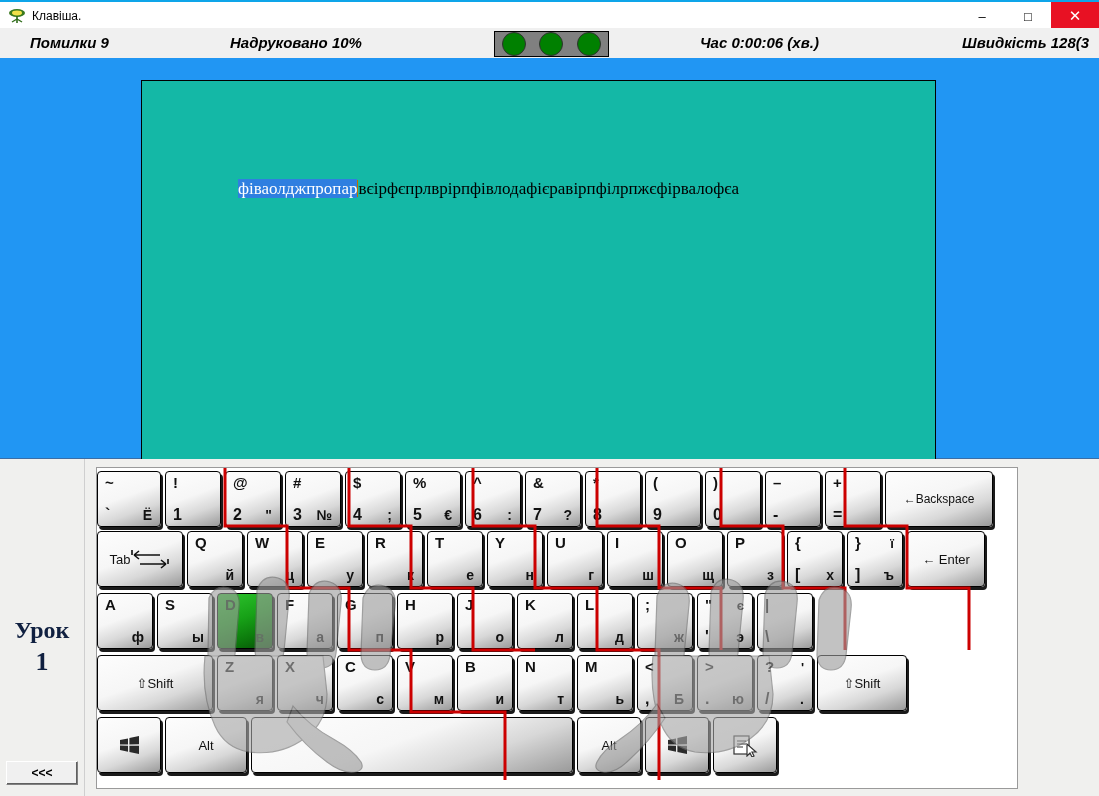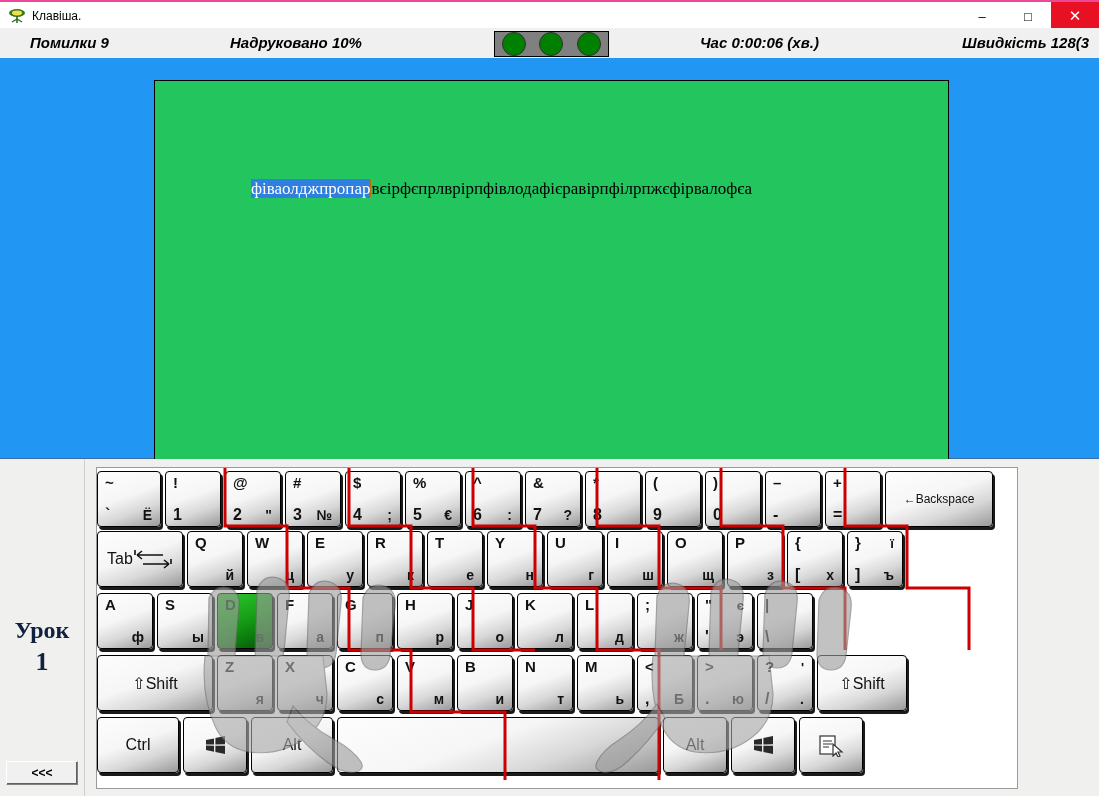--- a/index.html
+++ b/index.html
@@ -5,21 +5,21 @@
   html,body{margin:0;padding:0;}
   body{
     width:1099px;height:796px;overflow:hidden;
     font-family:"Liberation Sans", sans-serif;
     background:#ffffff;
     position:relative;
   }
   
   #titlebar{
     position:absolute;left:0;top:0;width:1099px;height:28px;
-    background:#ffffff;border-top:2px solid #ec4899;
+    background:#ffffff;border-top:2px solid #0ea5e9;
     display:flex;align-items:center;
   }
   #app-icon{
     width:18px;height:16px;margin-left:8px;margin-right:6px;position:relative;flex:0 0 auto;
   }
   #app-title{font-size:12px;color:#000;}
   #wincontrols{margin-left:auto;display:flex;height:28px;}
   .wbtn{width:46px;height:28px;display:flex;align-items:center;justify-content:center;font-size:13px;color:#000;}
   .wbtn.close{background:#e81123;color:#fff;width:48px;font-size:15px;}
   
@@ -39,22 +39,22 @@
     display:flex;align-items:center;justify-content:space-around;
   }
   .light{width:22px;height:22px;border-radius:50%;background:#008000;border:1px solid #303030;}
   
   #bluearea{
     position:absolute;left:0;top:58px;width:1099px;height:400px;
     background:#2196f3;
     border-bottom:1px solid #3b6ea5;
   }
   #paper{
-    position:absolute;left:154px;top:22px;width:793px;height:378px;
-    background:#22c55e;border:1px solid #000;overflow:hidden;
+    position:absolute;left:141px;top:22px;width:793px;height:378px;
+    background:#14b8a6;border:1px solid #000;overflow:hidden;
   }
   #text-line{
     position:absolute;left:96px;top:98px;
     font-family:"Liberation Serif", serif;font-size:17px;color:#000;
     white-space:nowrap;letter-spacing:0px;
   }
   #typed-part{background:#2f7fe0;color:#ffffff;}
   #caret{display:inline-block;width:1px;height:17px;background:#c07000;vertical-align:-3px;}
   
   #bottom{
@@ -108,21 +108,21 @@
   }
   .key .alt-shift-lbl{
     position:absolute;right:8px;top:4px;font-size:13px;font-weight:bold;color:#111;
   }
   .key .alt-base-lbl{
     position:absolute;right:8px;bottom:3px;font-size:14px;font-weight:bold;color:#111;
   }
   .key .single{
     position:absolute;left:0;top:0;width:100%;height:100%;
     display:flex;align-items:center;justify-content:center;
-    font-size:16px;color:#111;
+    font-size:13px;color:#111;
   }
   .key .single.small{font-size:12px;}
   .key.redmark{box-shadow:2px 3px 0 #1a1a1a;}
   .key.redmark:before{
     content:"";position:absolute;left:-3px;top:-4px;right:-3px;height:4px;
     background:#d00000;
   }
   .key.active{
     background:linear-gradient(160deg,#2fc52f 0%,#17a117 45%,#0c7a0c 75%,#065206 100%);
   }
@@ -299,20 +299,23 @@
           <span class="shift-lbl">{</span>
           <span class="base-lbl">[</span>
           <span class="alt-base-lbl">х</span>
         </div>
         <div class="key" style="width: 54px;">
           <span class="shift-lbl">}</span>
           <span class="base-lbl">]</span>
           <span class="alt-shift-lbl">ї</span>
           <span class="alt-base-lbl">ъ</span>
         </div>
+        <div class="key" style="width: 76px;">
+          <span class="single">← Enter</span>
+        </div>
       </div>
     <div class="krow" id="row2">
         <div class="key" style="width: 54px;">
           <span class="shift-lbl">A</span>
           <span class="alt-base-lbl">ф</span>
         </div>
         <div class="key redmark" style="width: 54px;">
           <span class="shift-lbl">S</span>
           <span class="alt-base-lbl">ы</span>
         </div>
@@ -405,23 +408,20 @@
           <span class="shift-lbl">?</span>
           <span class="base-lbl">/</span>
           <span class="alt-shift-lbl">'</span>
           <span class="alt-base-lbl">.</span>
         </div>
         <div class="key" style="width: 88px;">
           <span class="single">⇧Shift</span>
         </div>
       </div>
     <div class="krow" id="row4">
-        <div class="key" style="width: 80px;">
-          <span class="single">Ctrl</span>
-        </div>
         <div class="key" style="width: 62px;">
           <span class="single">
             <svg width="22" height="20" viewBox="0 0 22 20">
               <g fill="#2a2a2a">
                 <path d="M2 5 L10 3.4 L10 9.4 L2 9.6 Z"></path>
                 <path d="M11.4 3.1 L21 1 L21 9.3 L11.4 9.4 Z"></path>
                 <path d="M2 10.6 L10 10.7 L10 16.7 L2 15.1 Z"></path>
                 <path d="M11.4 10.7 L21 10.8 L21 19 L11.4 17 Z"></path>
               </g>
             </svg>

